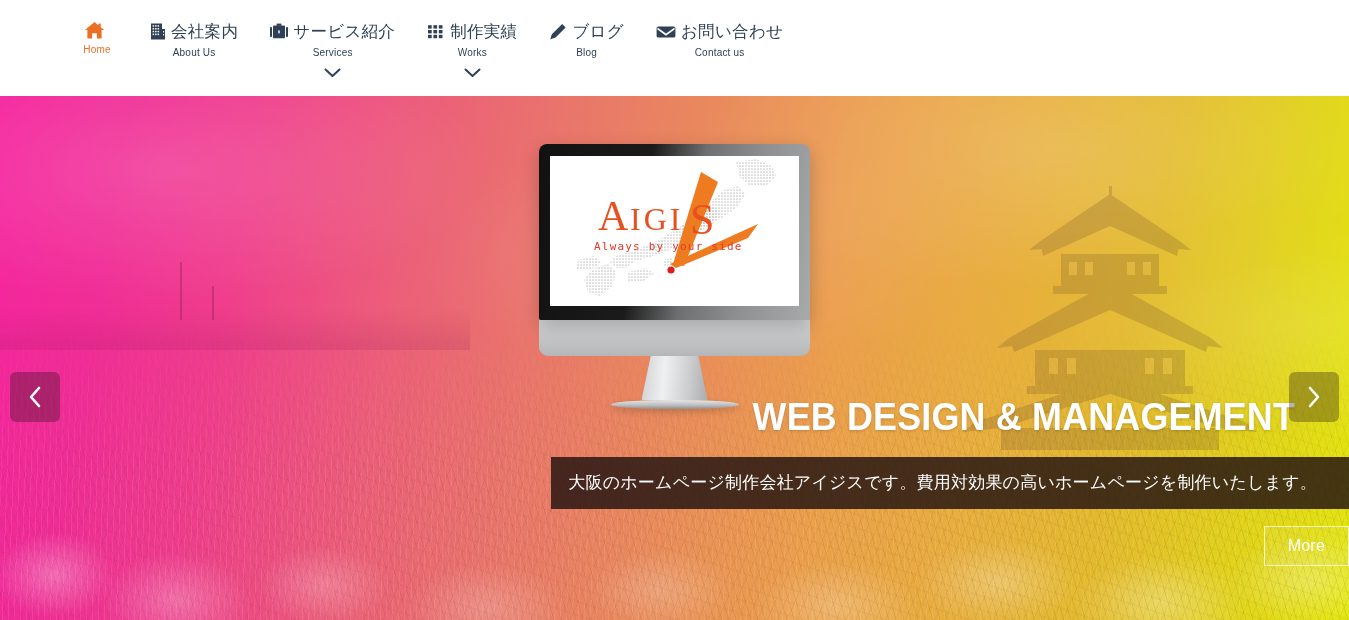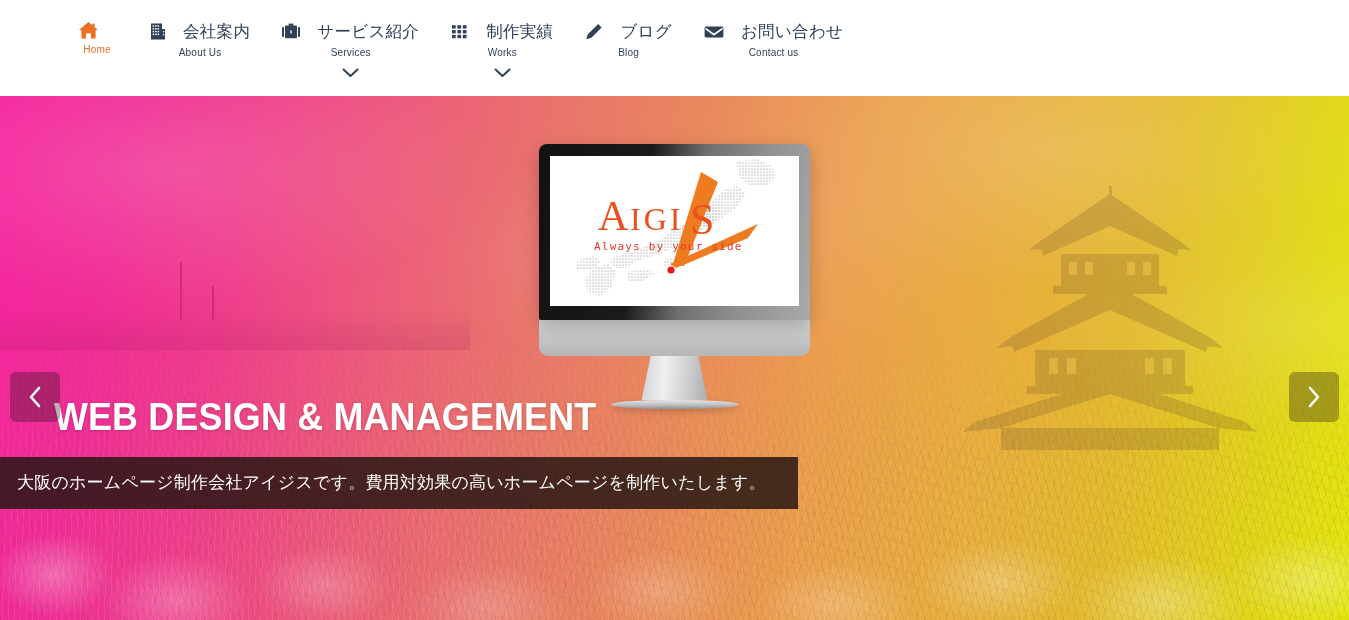--- a/index.html
+++ b/index.html
@@ -68,21 +68,21 @@
     flex-direction: column;
     align-items: center;
     text-decoration: none;
     cursor: pointer;
     padding: 0 16px;
     min-width: 74px;
   }
   .nav-top {
     display: flex;
     align-items: center;
-    gap: 17px;
+    gap: 5px;
     white-space: nowrap;
   }
   .nav-ja {
     font-size: 16.5px;
     color: #2f4156;
     line-height: 1.2;
     letter-spacing: 0.3px;
   }
   .nav-en {
     font-size: 10px;
@@ -253,21 +253,21 @@
 
   
   .screen-art { position: absolute; inset: 0; }
   .screen-art svg { display:block; width: 100%; height: 100%; }
 
   
   .hero-copy {
     position: absolute;
     left: 0; right: 0;
     top: 300px;
-    text-align: left;
+    text-align: right;
     z-index: 6;
   }
   .hero-title {
     font-size: 39px;
     font-weight: bold;
     color: #ffffff;
     letter-spacing: 0.2px;
     line-height: 1.1;
     text-shadow: 0 1px 3px rgba(0,0,0,.18);
     font-family: "Liberation Sans Narrow", "Liberation Sans", sans-serif;
@@ -537,20 +537,23 @@
       </div>
     </div>
     <div class="monitor-chin"></div>
     <div class="monitor-neck"></div>
     <div class="monitor-foot"></div>
   </div>
 
   <div class="hero-copy">
     <h1 class="hero-title">WEB DESIGN &amp; MANAGEMENT</h1>
     <div class="hero-subbar">大阪のホームページ制作会社アイジスです。費用対効果の高いホームページを制作いたします。</div>
+    <div>
+      <a class="hero-more" href="#">More</a>
+    </div>
   </div>
 
   <button class="carousel-arrow prev">
     <span>
       <svg width="14" height="22" viewBox="0 0 14 22" xmlns="http://www.w3.org/2000/svg" aria-hidden="true">
         <path d="M11 2 L3 11 L11 20" fill="none" stroke="#ffffff" stroke-width="2.6" stroke-linecap="round" stroke-linejoin="round"></path>
       </svg>
     </span>
   </button>
   <button class="carousel-arrow next">

